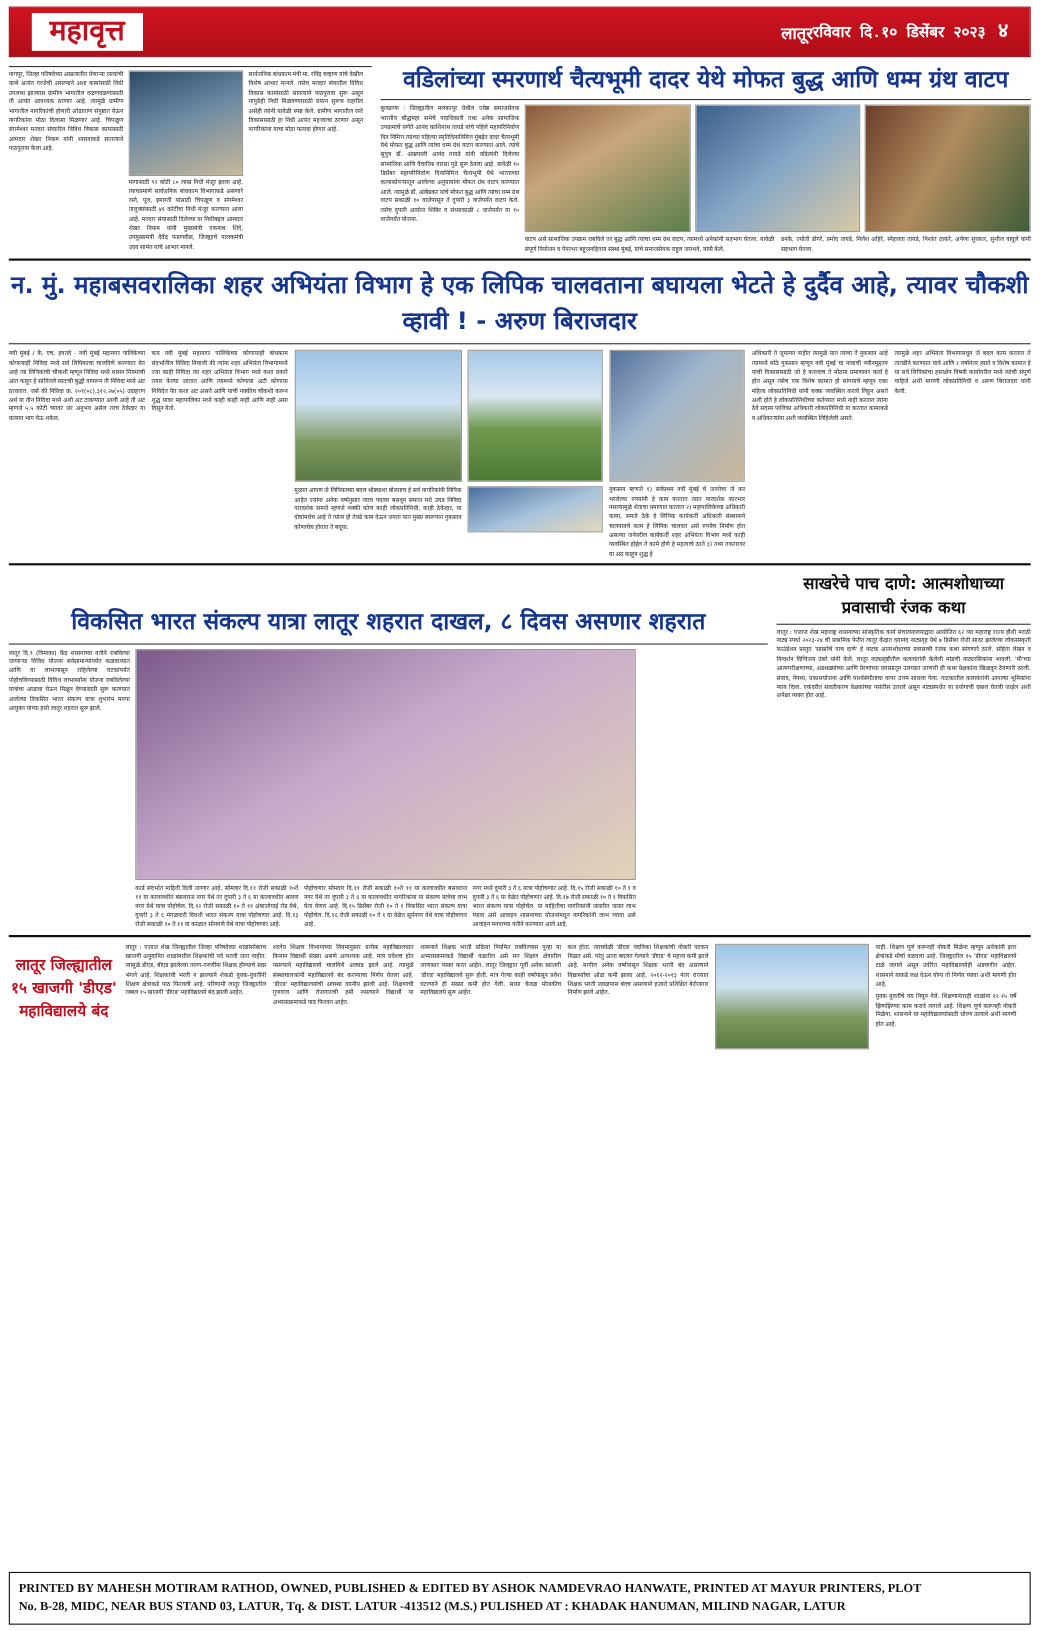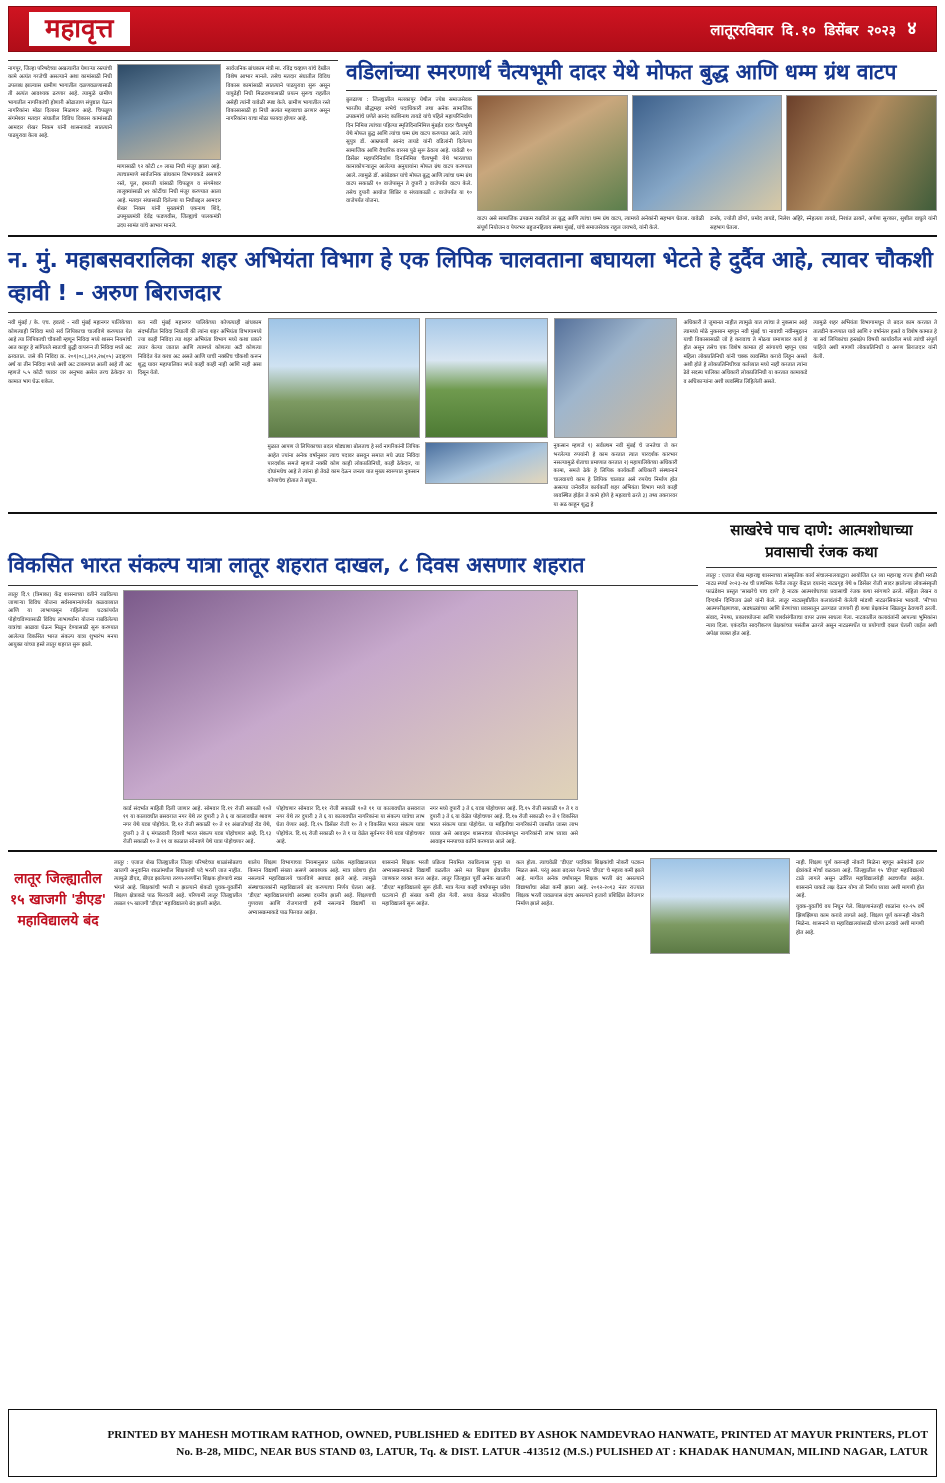--- a/index.html
+++ b/index.html
@@ -46,21 +46,21 @@
   .rule { border-top:1px solid #333; margin:3px 0; }
   .thickrule { border-top:2px solid #111; margin:4px 0; }
   .mr { font-family:"DejaVu Sans", sans-serif; }
   .body-text {
     font-family:"DejaVu Sans", sans-serif;
     font-size:5.4px; line-height:1.55; text-align:justify; color:#1a1a1a;
     word-spacing:-0.3px;
   }
   .hl-blue {
     font-family:"DejaVu Sans", sans-serif;
-    color:#14368f; font-weight:bold; text-align:left;
+    color:#14368f; font-weight:bold; text-align:center;
   }
   .hl-dark {
     font-family:"DejaVu Sans", sans-serif;
     color:#111; font-weight:bold; text-align:center;
   }
   .photo { background:#c9d3dd; position:relative; overflow:hidden; }
   .photo.cap { border:1px solid #999; }
 
   
   .sec1 { display:flex; gap:8px; margin-top:5px; }
@@ -96,23 +96,23 @@
   .s4-title {
     width:100px; color:#c01020; font-weight:bold;
     font-family:"DejaVu Sans", sans-serif; font-size:14px; line-height:1.5;
     text-align:center; padding-top:10px;
   }
   .s4-col { width:128px; }
 
   
   .imprint {
     position:absolute; left:8px; right:8px; bottom:6px;
-    border:1.5px solid #111; padding:16px 8px;
+    border:1.5px solid #111; padding:6px 8px;
     font-family:"Liberation Serif", serif; font-weight:bold;
-    font-size:11.2px; line-height:1.5; text-align:right;
+    font-size:11.2px; line-height:1.5; text-align:left;
   }
 
   
   .ph-a{background:linear-gradient(160deg,#2d4a66,#6d8aa3 45%,#c8b89a);}
   .ph-b{background:linear-gradient(150deg,#8a5a3a,#c9a77d 40%,#5b7f4c);}
   .ph-c{background:linear-gradient(140deg,#3c5f8a,#86a7c7 50%,#d8c9a5);}
   .ph-d{background:linear-gradient(120deg,#6b3f2a,#b08b5e 45%,#3f5d3a);}
   .ph-e{background:linear-gradient(160deg,#4a6f9e,#a9c4dc 55%,#e4d7bb);}
   .ph-f{background:linear-gradient(135deg,#55709a,#9fb6cd 40%,#cbb79a);}
   .ph-g{background:linear-gradient(150deg,#7b5a8a,#c7a9cc 45%,#e0d3b8);}

